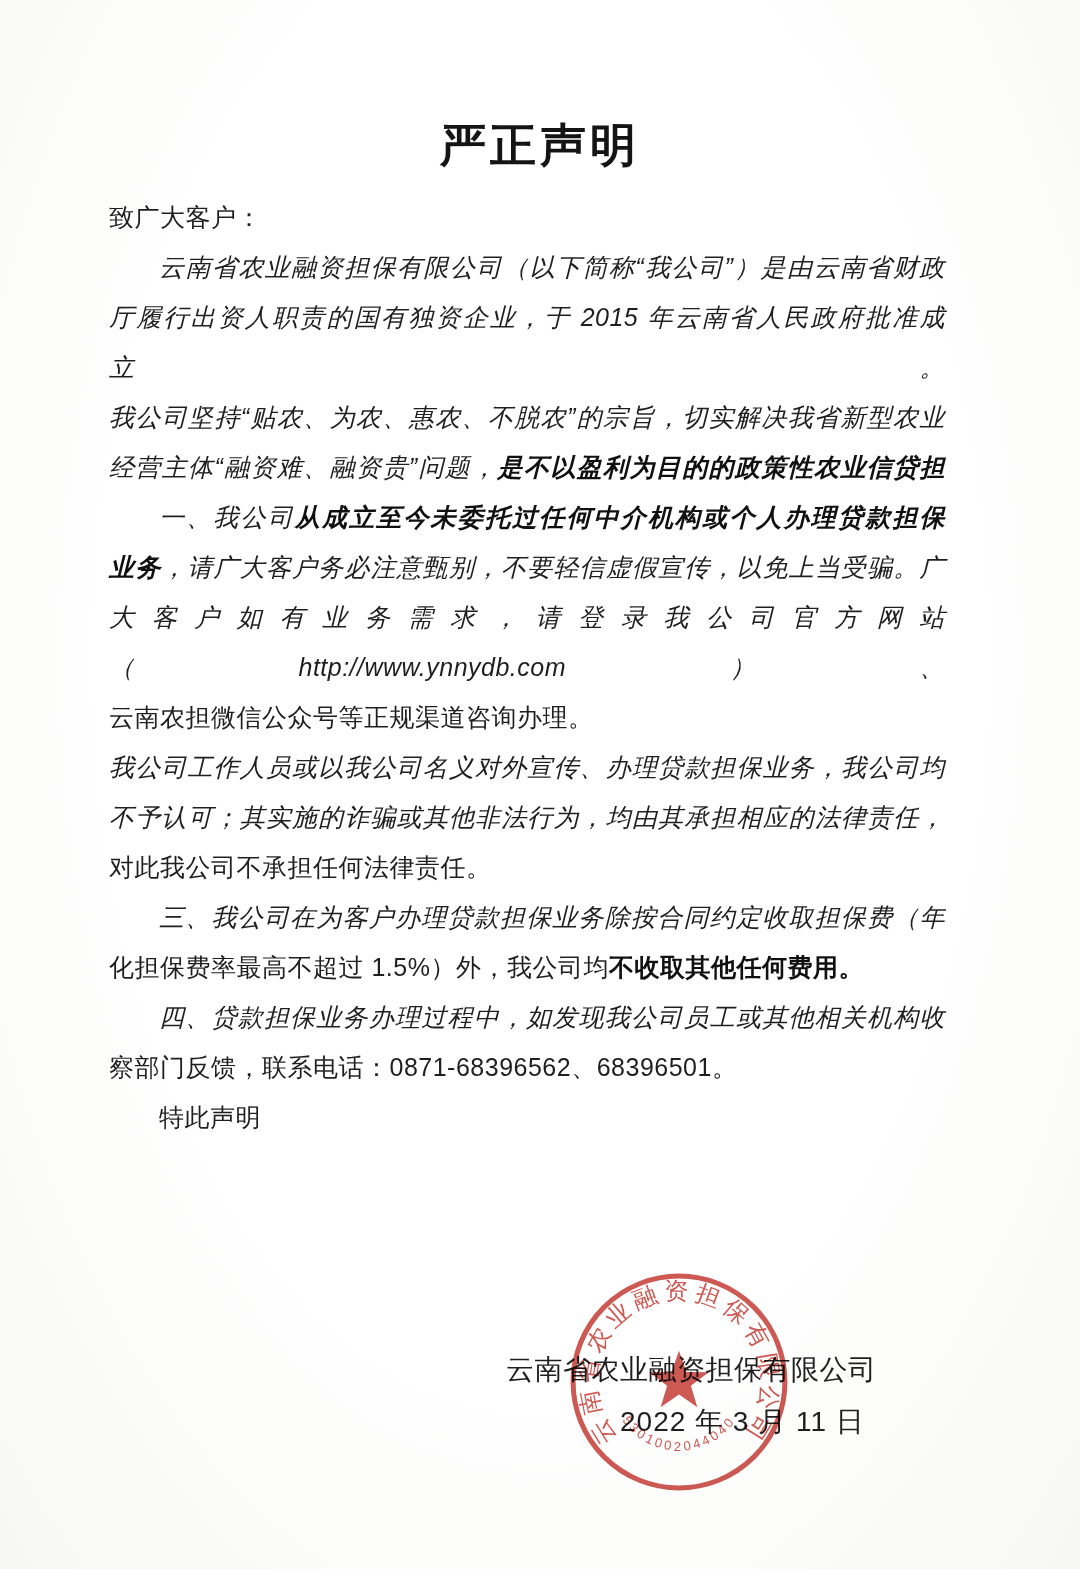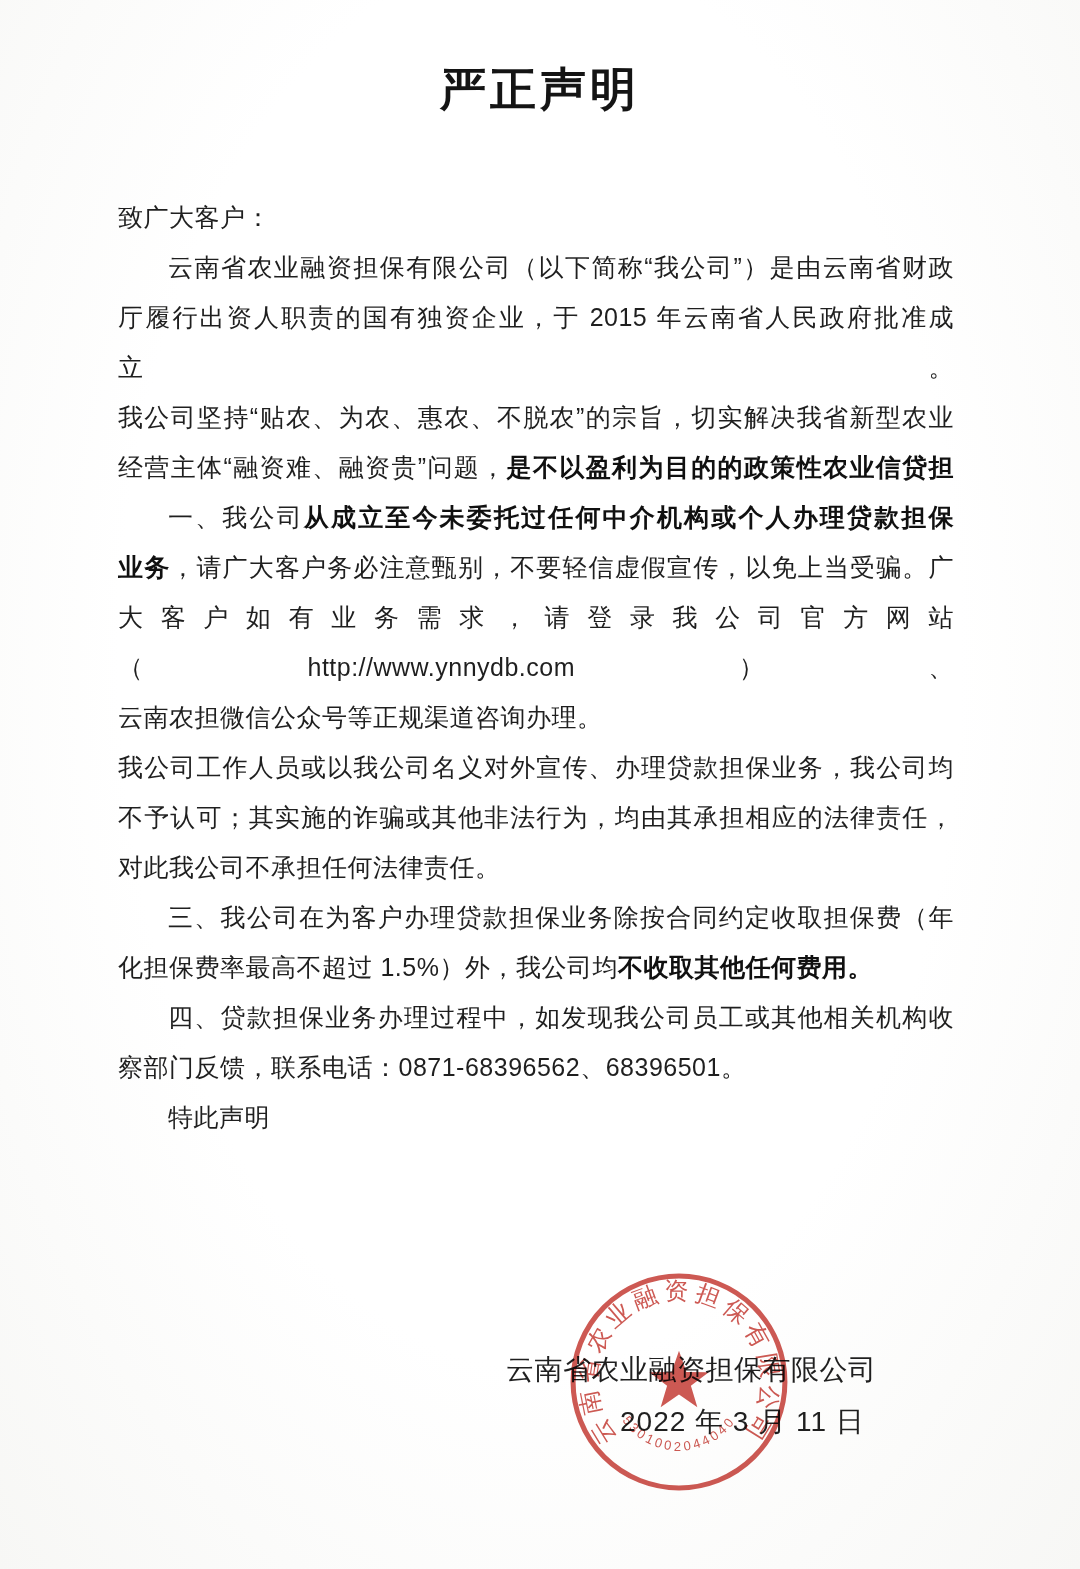--- a/index.html
+++ b/index.html
@@ -8,42 +8,43 @@
     width: 1080px;
     height: 1569px;
     margin: 0 auto;
     background: radial-gradient(ellipse at 50% 42%, #ffffff 55%, #f7f7f5 100%);
     color: #1f1f1f;
     font-family: "Liberation Sans", "DejaVu Sans", sans-serif;
     overflow: hidden;
   }
   .doc-title {
     margin: 0;
-    padding-top: 64px;
+    padding-top: 120px;
     text-align: center;
     font-size: 46px;
     line-height: 50px;
     font-weight: 700;
     letter-spacing: 4px;
     color: #141414;
   }
   .content {
     position: absolute;
-    left: 118px;
+    left: 109px;
     top: 192px;
     width: 836px;
     font-size: 25px;
     line-height: 50px;
     letter-spacing: 0.5px;
   }
   .ln { white-space: nowrap; }
   .just {
     white-space: normal;
     text-align: justify;
     text-align-last: justify;
+    font-style: italic;
   }
   .ind { text-indent: 2em; }
   .ln b { font-weight: 700; color: #101010; }
   .salutation { }
   .closing { }
   .sign-company {
     position: absolute;
     left: 506px;
     top: 1352px;
     font-size: 28px;

